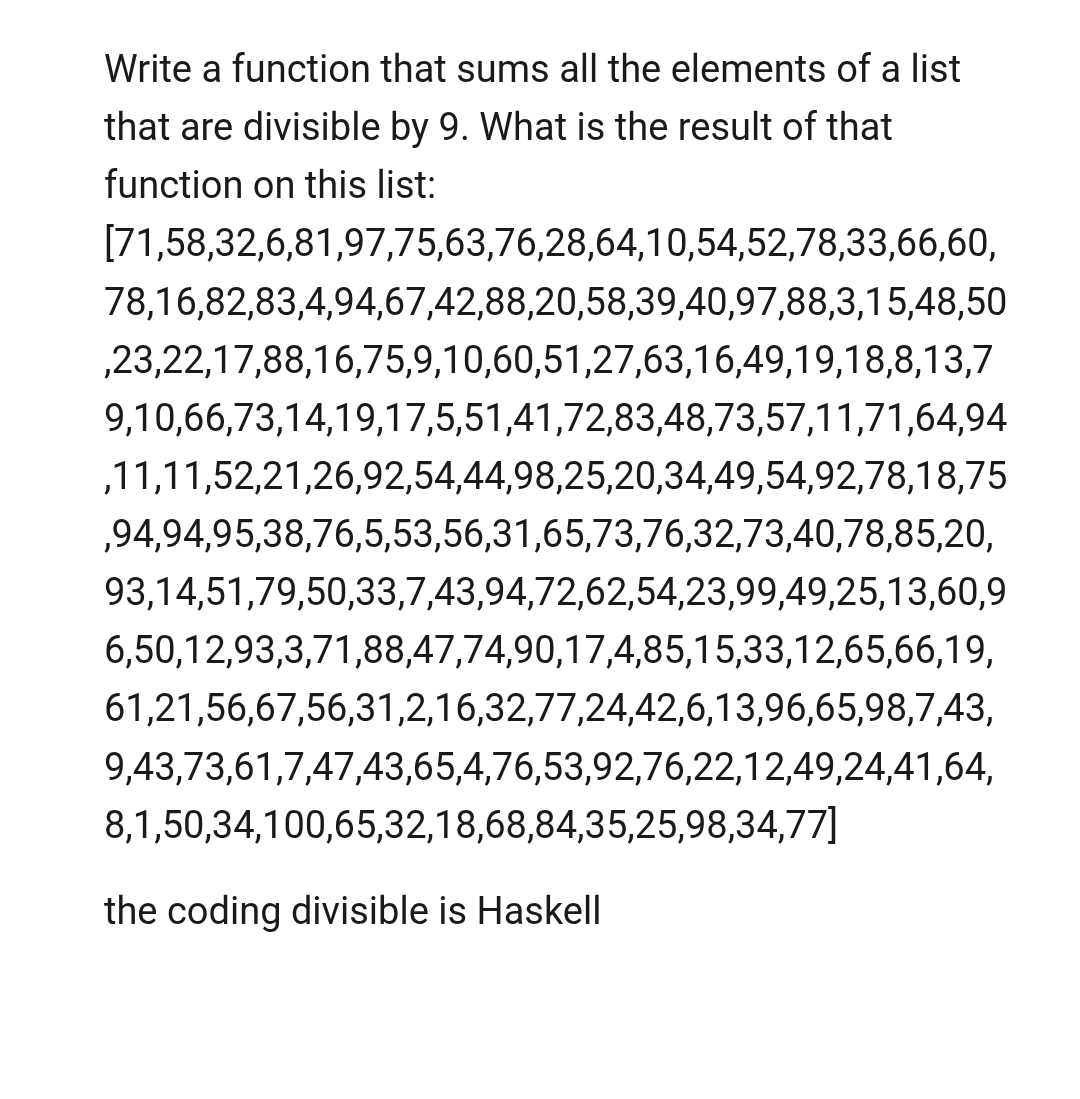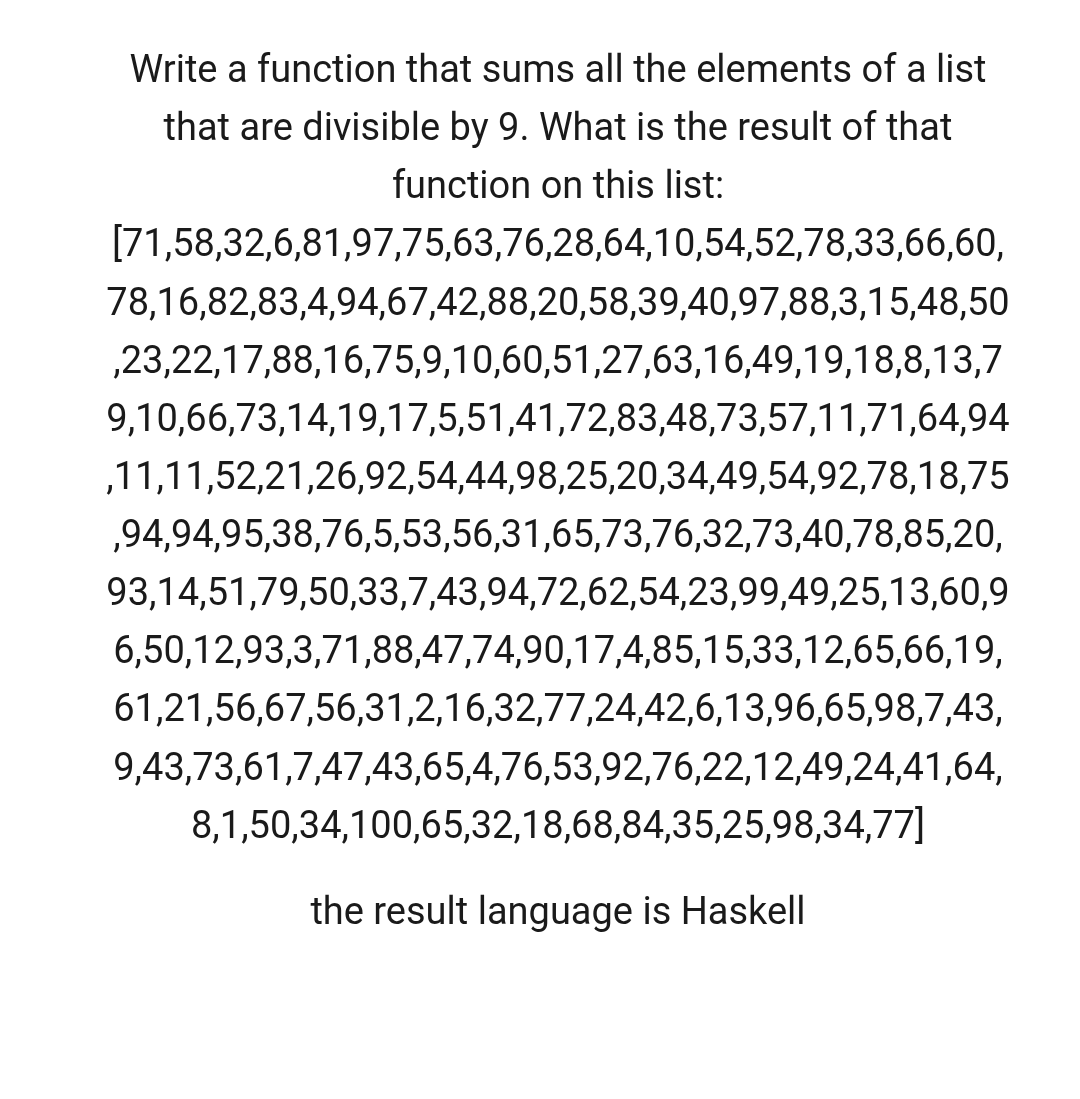--- a/index.html
+++ b/index.html
@@ -1,19 +1,18 @@
 <!DOCTYPE html>
 <html><head>
   <meta charset="utf-8">
   <style>
     * {
       margin: 8px;
       padding: 0;
       box-sizing: border-box;
-      text-align: center;
     }
     body {
       background: #ffffff;
       width: 1080px;
       height: 1099px;
       font-family: -apple-system, BlinkMacSystemFont, "Segoe UI", Roboto, "Helvetica Neue", Arial, sans-serif;
       padding: 16px 68px 0 72px;
     }
     .content {
       color: #1a1a1a;
@@ -28,14 +27,14 @@
     }
     .paragraph + .paragraph {
       margin-top: 28px;
     }
   </style>
 </head>
 <body>
 
 <div class="content">
   <span class="paragraph">Write a function that sums all the elements of a list that are divisible by 9. What is the result of that function on this list: [71,58,32,6,81,97,75,63,76,28,64,10,54,52,78,33,66,60,78,16,82,83,4,94,67,42,88,20,58,39,40,97,88,3,15,48,50,23,22,17,88,16,75,9,10,60,51,27,63,16,49,19,18,8,13,79,10,66,73,14,19,17,5,51,41,72,83,48,73,57,11,71,64,94,11,11,52,21,26,92,54,44,98,25,20,34,49,54,92,78,18,75,94,94,95,38,76,5,53,56,31,65,73,76,32,73,40,78,85,20,93,14,51,79,50,33,7,43,94,72,62,54,23,99,49,25,13,60,96,50,12,93,3,71,88,47,74,90,17,4,85,15,33,12,65,66,19,61,21,56,67,56,31,2,16,32,77,24,42,6,13,96,65,98,7,43,9,43,73,61,7,47,43,65,4,76,53,92,76,22,12,49,24,41,64,8,1,50,34,100,65,32,18,68,84,35,25,98,34,77]</span>
-  <span class="paragraph">the result language is Haskell</span>
+  <span class="paragraph">the coding divisible is Haskell</span>
 </div>
 
 </body></html>

